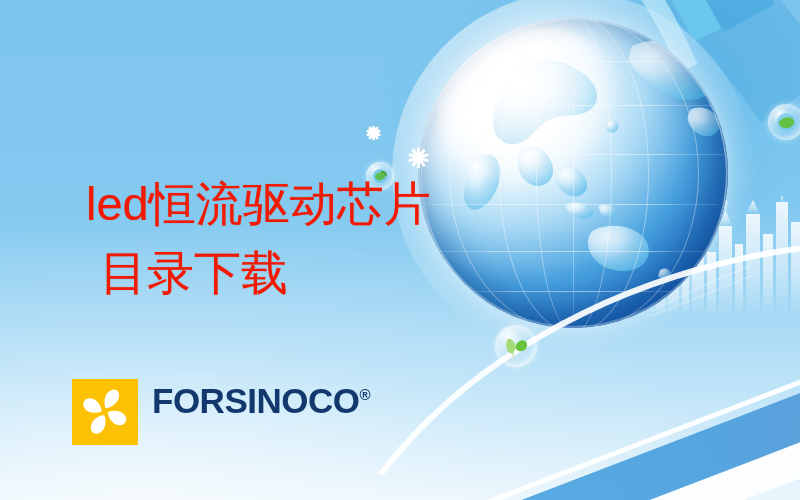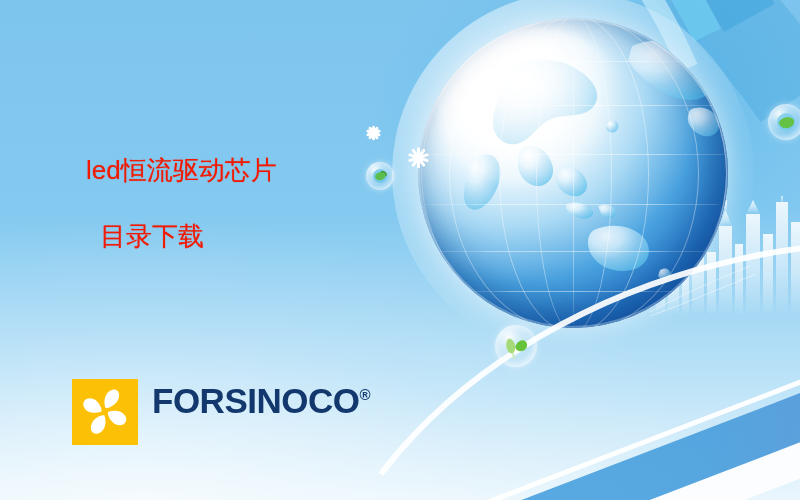--- a/index.html
+++ b/index.html
@@ -141,27 +141,27 @@
     transform:rotate(-21deg);
   }
   .band-curve-white{
     position:absolute;left:300px;top:250px;width:1000px;height:700px;
     border:6px solid transparent;border-top-color:rgba(255,255,255,.92);
     border-radius:50%;transform:rotate(-14deg);
   }
 
   
   .headline{
-    position:absolute;left:86px;top:157px;
+    position:absolute;left:86px;top:180px;
     color:#f11a00;
-    font-size:26px;line-height:1.0;font-weight:400;
+    font-size:47px;line-height:1.0;font-weight:400;
     text-shadow:0 0 1px rgba(241,26,0,.5);
     white-space:nowrap;
   }
-  .headline .l2{display:block;margin-top:40px;margin-left:14px;}
+  .headline .l2{display:block;margin-top:22px;margin-left:14px;}
 
   
   .logo{position:absolute;left:72px;top:379px;display:flex;align-items:flex-start;justify-content:space-between;}
   .logo-mark{
     width:66px;height:66px;background:#fcc004;position:relative;flex:0 0 auto;
   }
   .logo-text{margin-left:14px;padding-top:4px;}
   .logo-name{
     color:#13386e;font-weight:700;font-size:35px;letter-spacing:-0.5px;
     line-height:1;white-space:nowrap;

